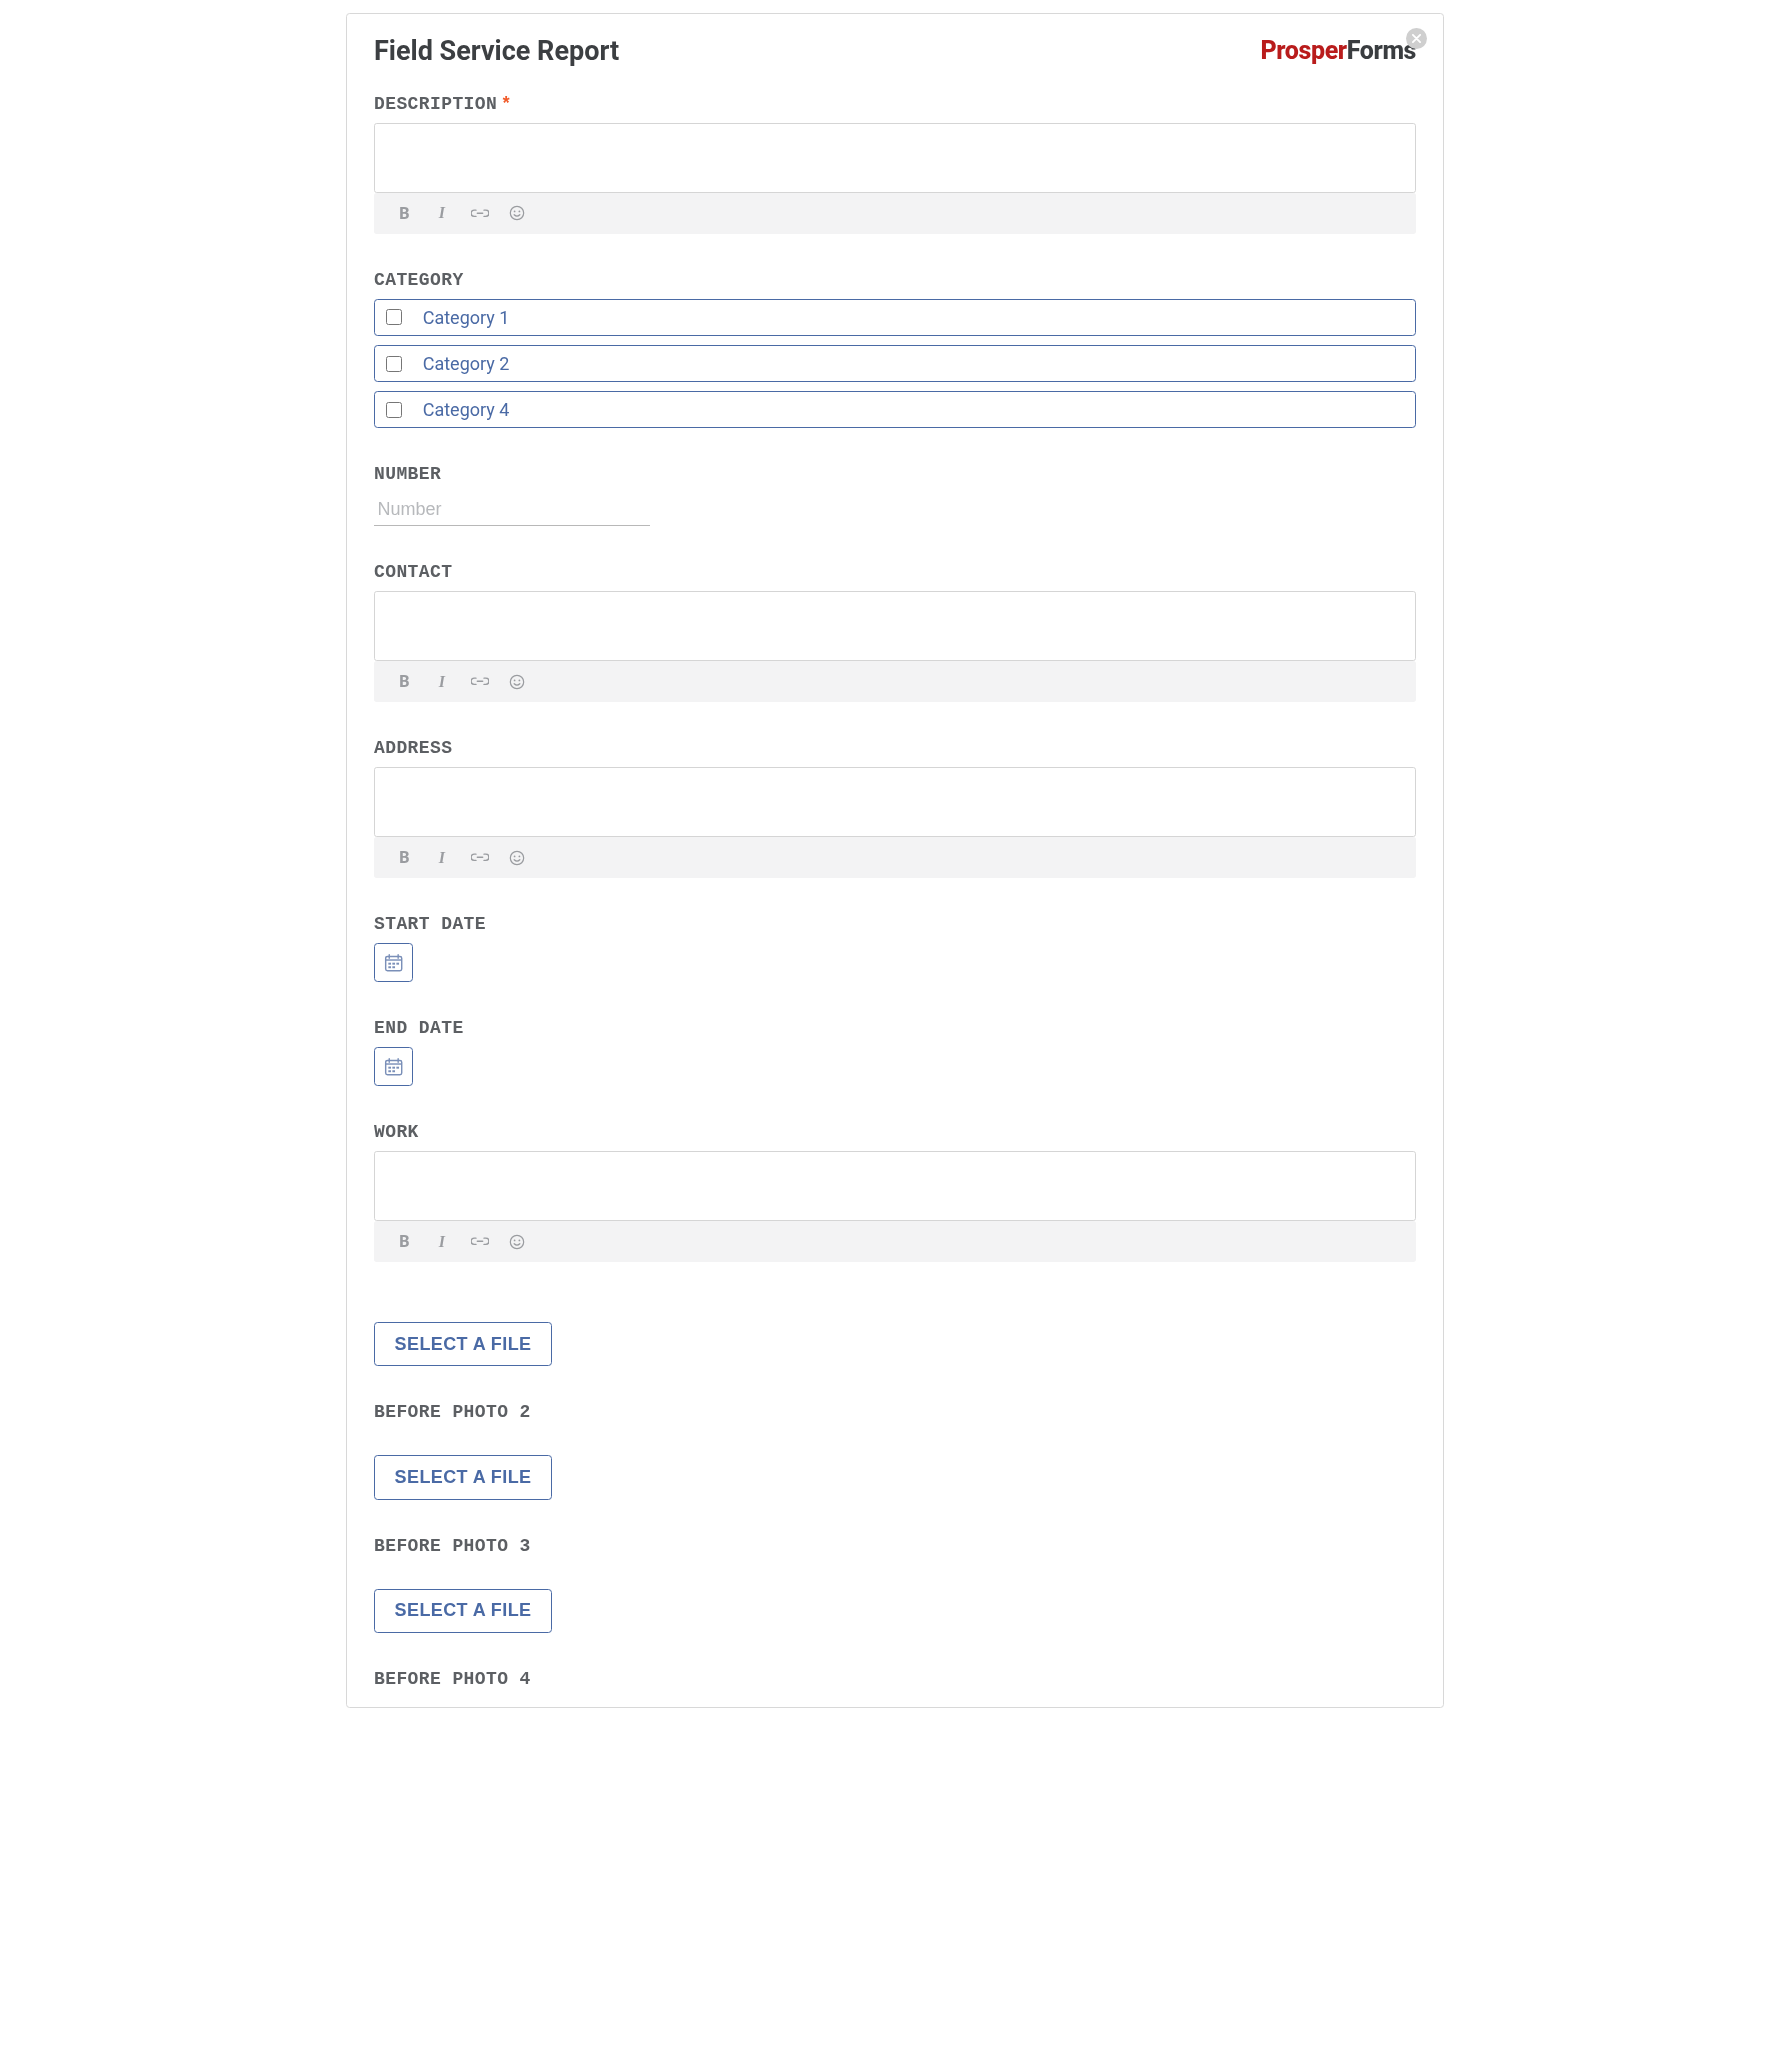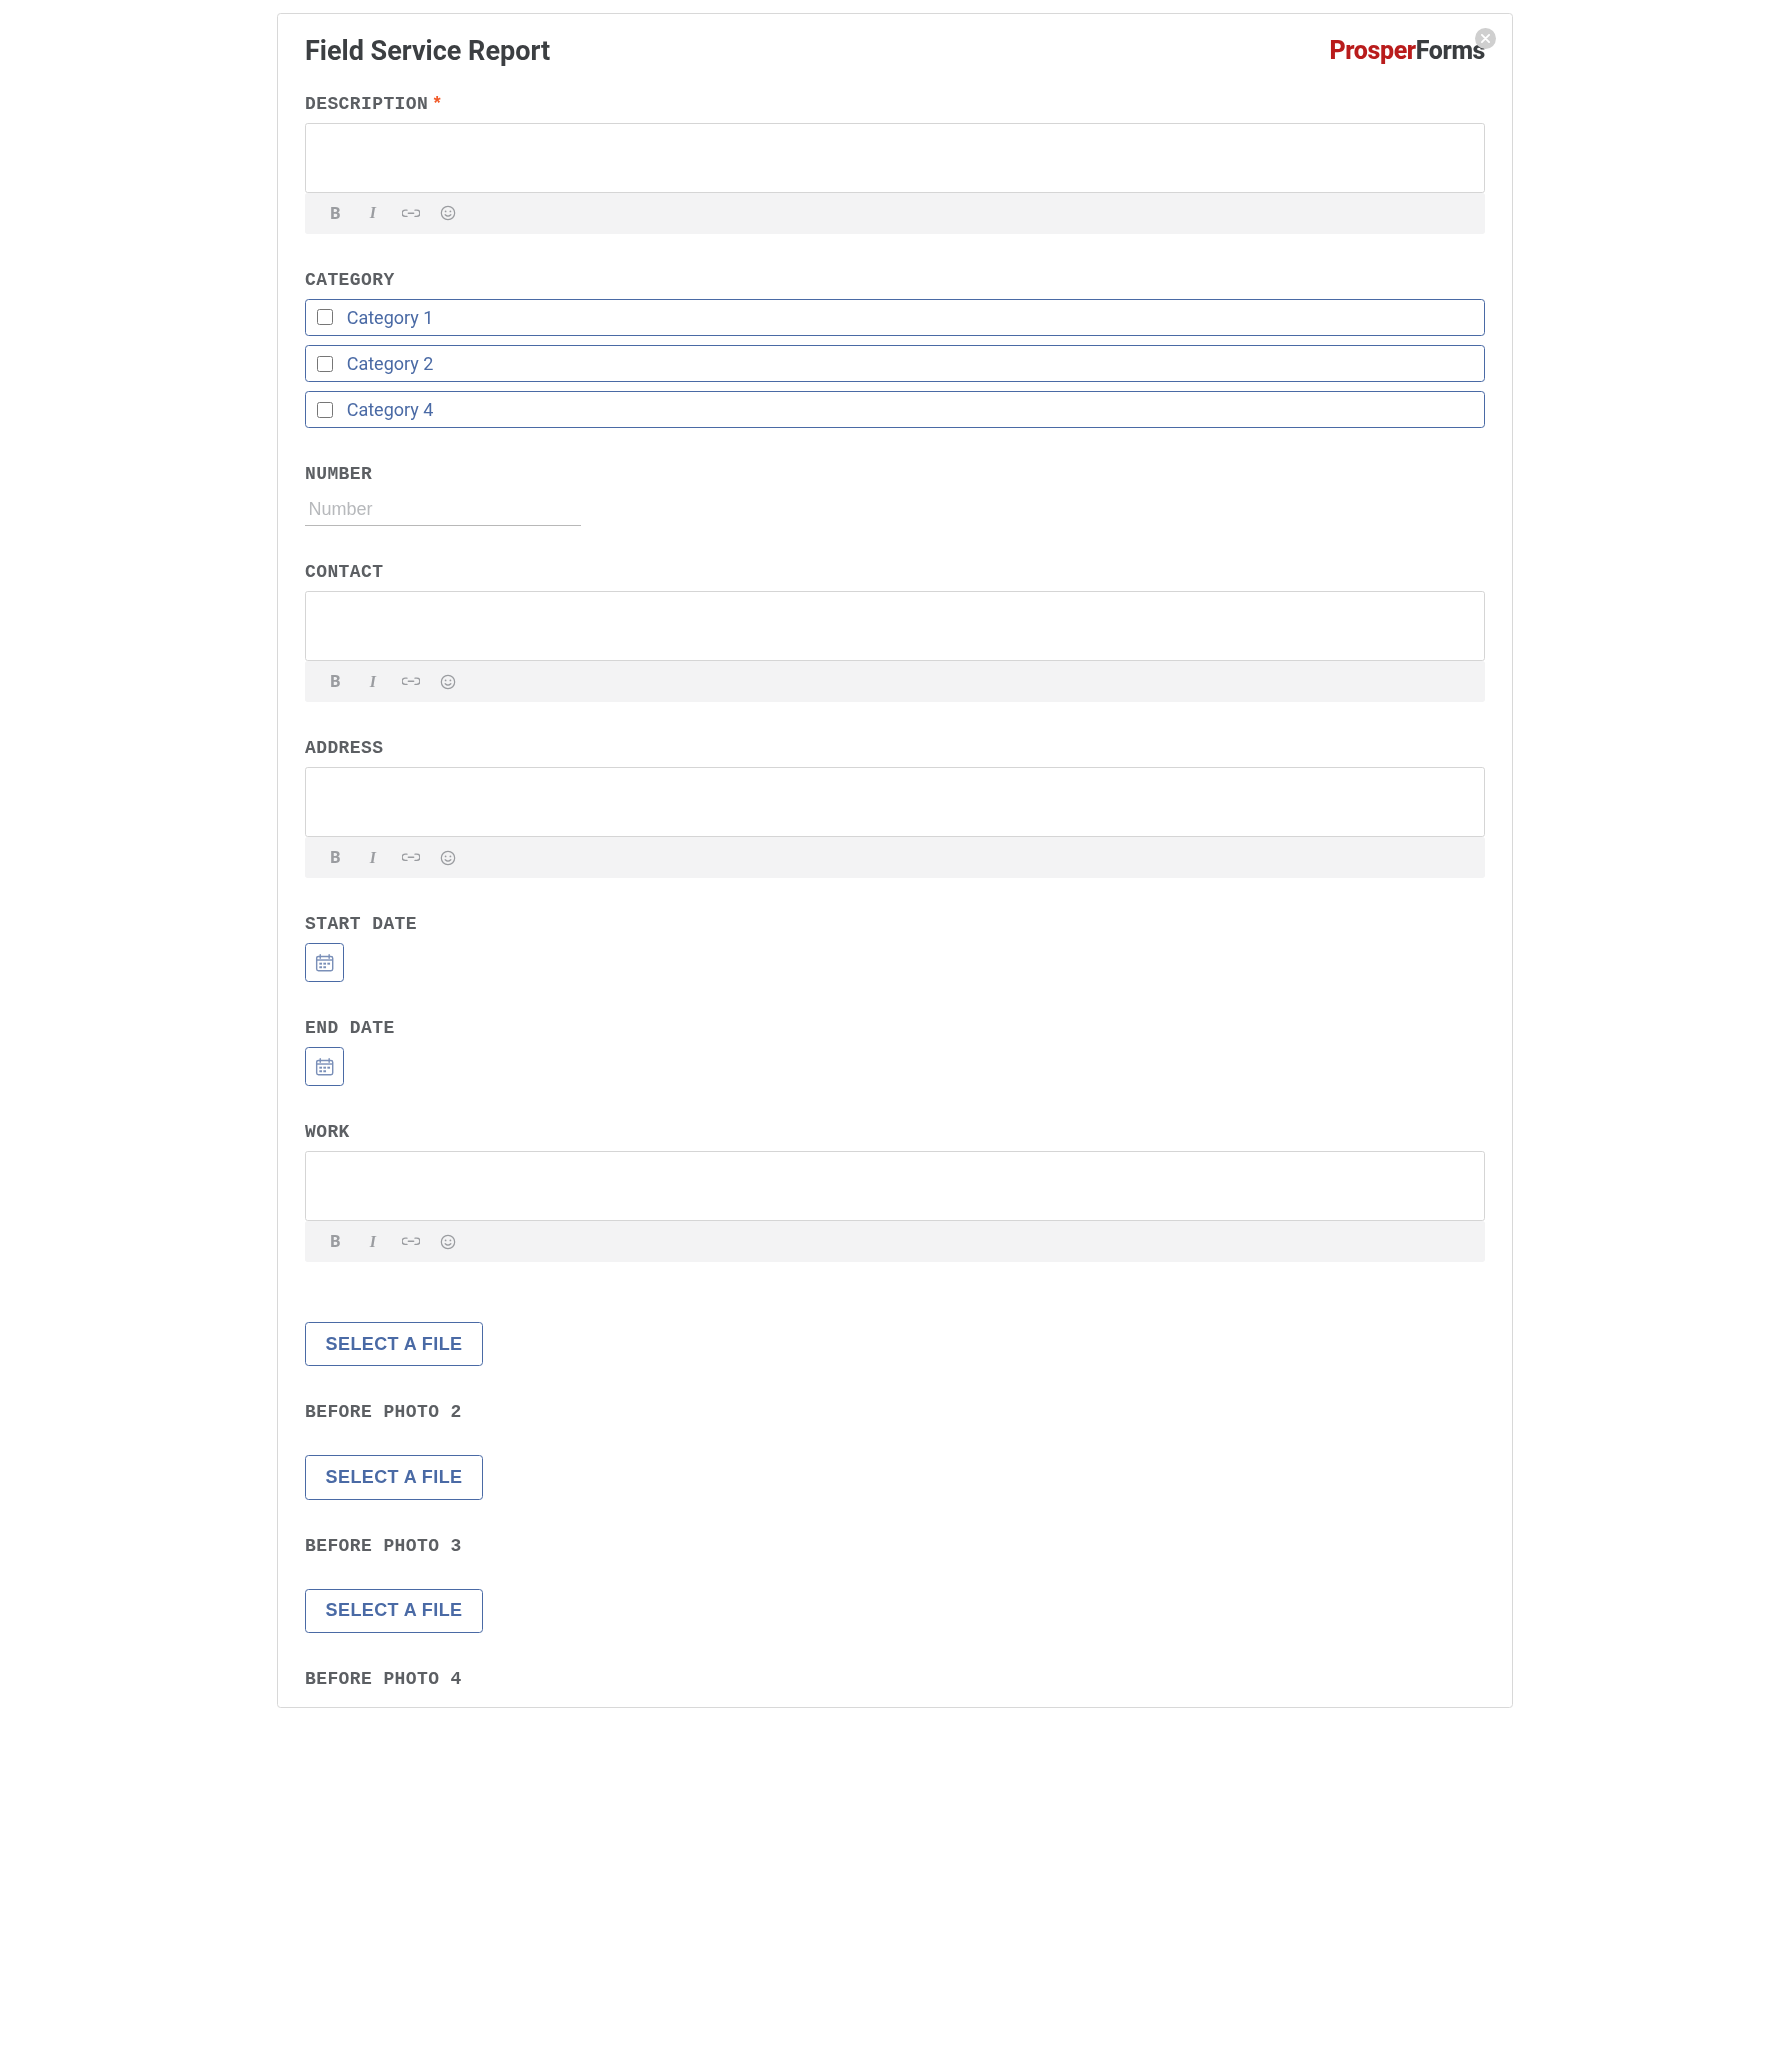--- a/index.html
+++ b/index.html
@@ -4,21 +4,21 @@
 <style>
   * { box-sizing: border-box; margin: 0; padding: 0; }
   body {
     font-family: -apple-system, BlinkMacSystemFont, "Segoe UI", Roboto, Helvetica, Arial, sans-serif;
     background: #fff;
     display: flex;
     justify-content: center;
     padding: 12.5px 0;
   }
   .panel {
-    width: 1236px;
+    width: 1098px;
     border: 0.9px solid #d8d8d8;
     border-radius: 3.6px;
     background: #fff;
     position: relative;
     padding: 21.4px 27px 9px 27px;
   }
   .close-btn {
     position: absolute;
     top: 14.3px;
     right: 16px;
@@ -82,21 +82,21 @@
   .rt-btn { cursor: pointer; display: inline-flex; align-items: center; justify-content: center; width: 18px; height: 18px; }
   .rt-btn.bold { font-weight: 800; font-size: 16px; }
   .rt-btn.italic { font-style: italic; font-family: Georgia, serif; font-weight: 700; font-size: 16px; }
   .cat-list { display: flex; flex-direction: column; gap: 9px; }
   .cat-item {
     border: 0.9px solid #4a6aa5;
     border-radius: 3.6px;
     padding: 7.1px 10.7px;
     display: flex;
     align-items: center;
-    gap: 14px;
+    gap: 21px;
     color: #4a6aa5;
     font-size: 18px;
   }
   .cat-item input[type=checkbox] {
     width: 16px;
     height: 16px;
     accent-color: #4a6aa5;
   }
   .num-input {
     border: none;

